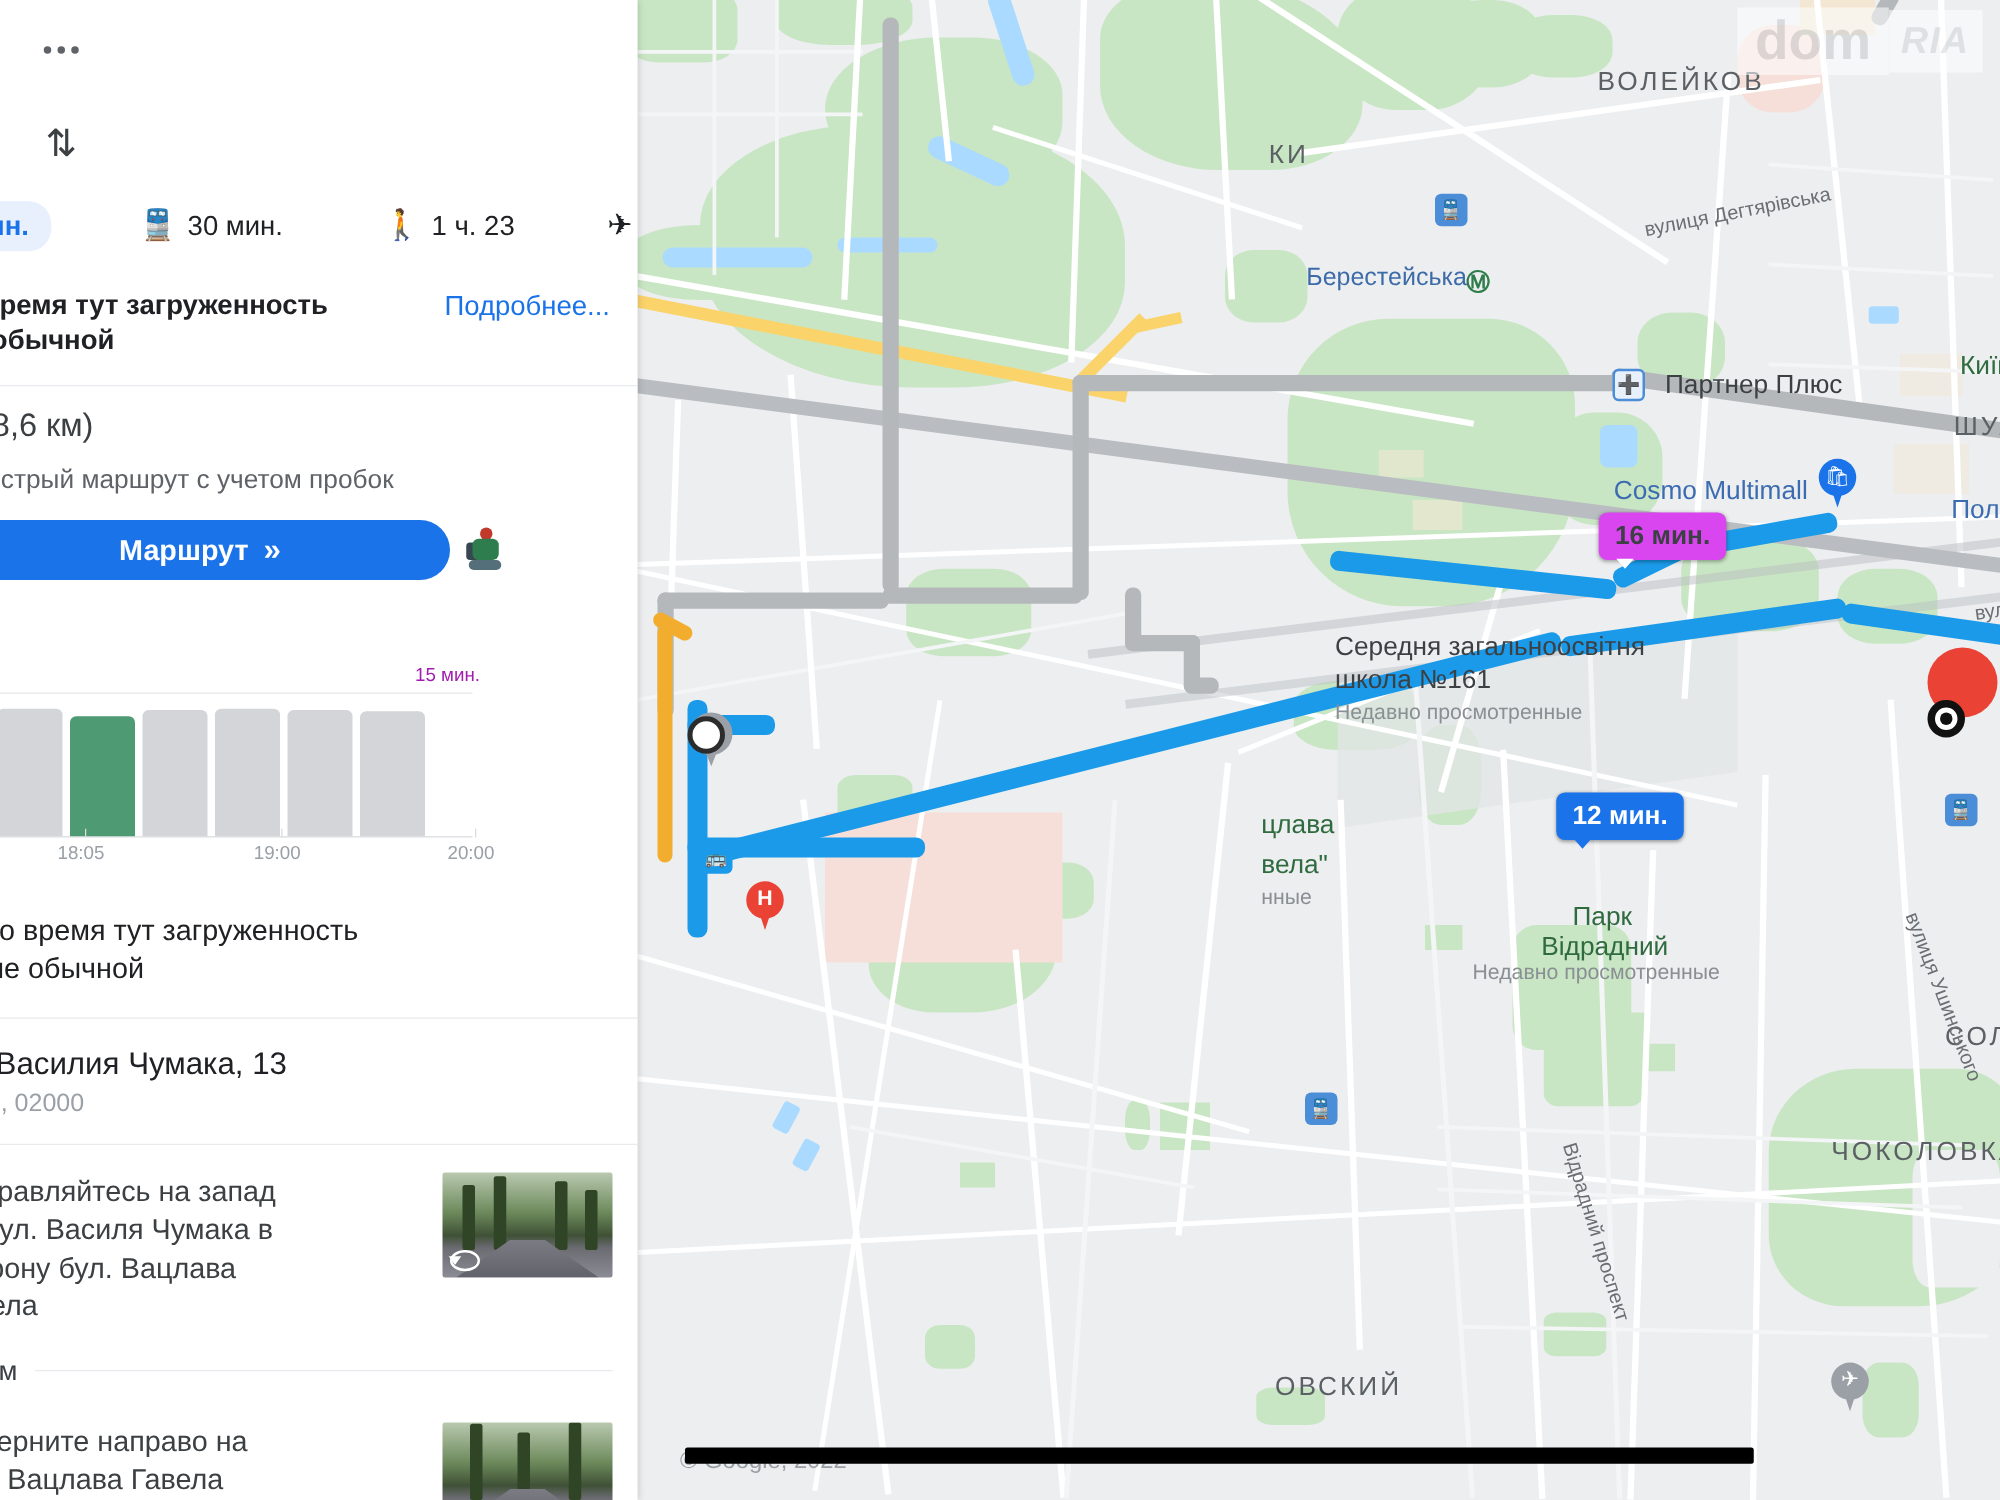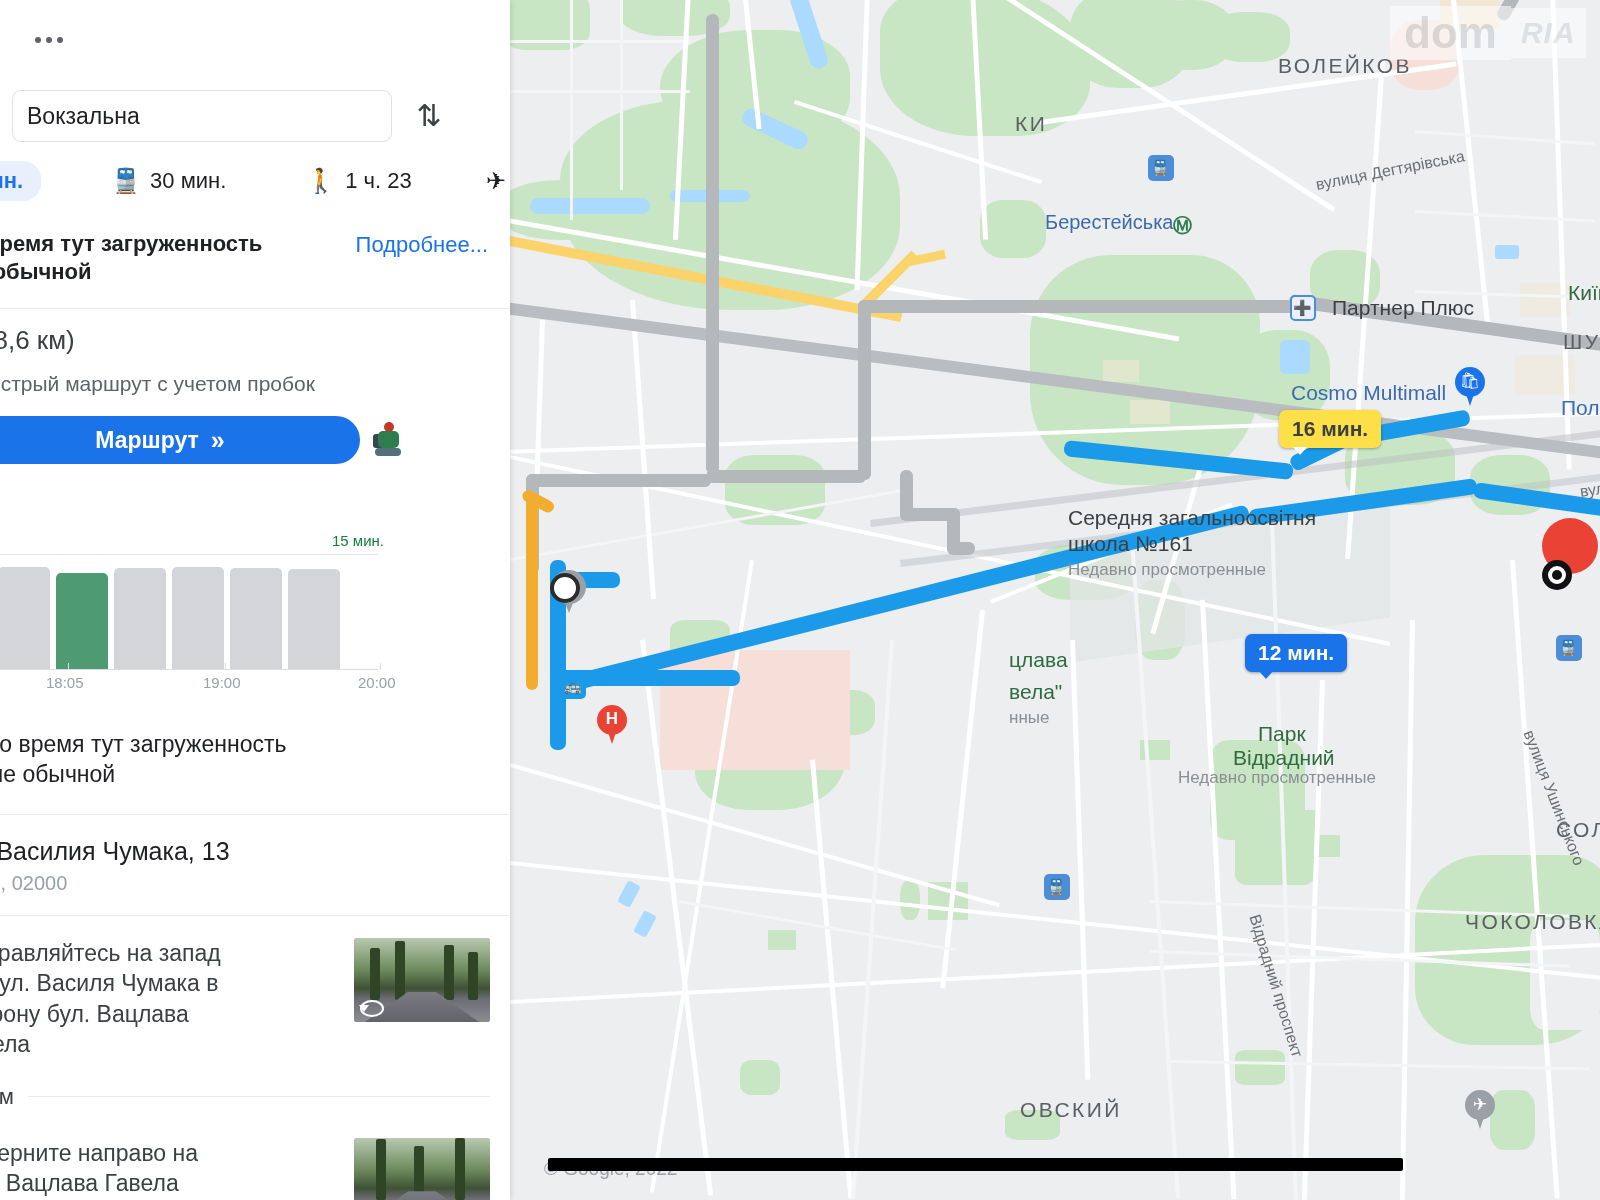--- a/index.html
+++ b/index.html
@@ -71,21 +71,21 @@
   .sect-title{font-size:22px;color:#3c4043;padding:16px 0 6px 0;}
 
   
   .chart-wrap{padding:8px 0 10px 0;position:relative;}
   .chart{position:relative;width:360px;height:130px;margin-left:42px;}
   .chart .baseline{position:absolute;left:0;right:-20px;bottom:0;height:1px;background:#dadce0;}
   .chart .topline{position:absolute;left:0;right:-20px;top:14px;height:1px;background:#e6e6e6;}
   .chart .bars{position:absolute;left:0;bottom:1px;display:flex;gap:6px;align-items:flex-end;}
   .bar{width:52px;border-radius:5px 5px 0 0;background:#d3d5d8;}
   .bar.sel{background:#4e9a73;}
-  .chart .maxlab{position:absolute;right:-26px;top:-8px;font-size:15px;color:#15803d;}
+  .chart .maxlab{position:absolute;right:-26px;top:-8px;font-size:15px;color:#a21caf;}
   .ticks{position:relative;margin-left:42px;width:380px;height:28px;}
   .tick{position:absolute;top:4px;font-size:15px;color:#9aa0a6;}
   .tickmark{position:absolute;top:-7px;width:1px;height:7px;background:#dadce0;}
 
   .info-txt{font-size:23px;color:#202124;line-height:1.3;padding:22px 0 24px 0;max-width:360px;}
 
   .addr-block{border-top:1px solid #e8eaed;padding:22px 0 20px 0;}
   .addr-main{font-size:25px;color:#202124;}
   .addr-sub{font-size:20px;color:#9aa0a6;margin-top:6px;}
 
@@ -120,21 +120,21 @@
   .rd{position:absolute;background:#ffffff;transform-origin:0 0;}
   .rd.thin{background:#f4f5f6;}
   .rd.yellow{background:#fbd36b;}
   .rail{position:absolute;background:#b9bcc0;transform-origin:0 0;}
 
   .route{position:absolute;background:#1a9ae8;border-radius:7px;transform-origin:0 0;}
   .route-alt{position:absolute;background:#b5b8bb;border-radius:6px;transform-origin:0 0;}
   .route-amber{position:absolute;background:#f2ad2e;border-radius:6px;transform-origin:0 0;}
 
   .badge{
-    position:absolute;background:#fde047;border-radius:7px;padding:7px 13px;
+    position:absolute;background:#d946ef;border-radius:7px;padding:7px 13px;
     font-size:21px;font-weight:bold;color:#3c4043;box-shadow:0 1px 3px rgba(0,0,0,.3);
     white-space:nowrap;
   }
   .badge.blue{background:#1a73e8;color:#fff;box-shadow:0 1px 3px rgba(0,0,0,.35);}
   .badge:after{content:"";position:absolute;left:14px;bottom:-7px;width:0;height:0;
     border-left:7px solid transparent;border-right:7px solid transparent;border-top:8px solid #fff;}
   .badge.blue:after{border-top-color:#1a73e8;}
 
   .mlabel{position:absolute;white-space:nowrap;color:#3c4043;}
   .mlabel.district{font-size:21px;letter-spacing:2.4px;color:#5b6065;text-align:center;}
@@ -194,23 +194,20 @@
           </div>
         </div>
 
         <div style="position:absolute;left:0;top:66px;width:56px;display:flex;justify-content:center;">
           
         </div>
 
         <div class="search-row" style="margin-top:16px;">
           <div class="pin-col">
             
-          </div>
-          <div class="field">
-            <span class="val">Вокзальна</span>
           </div>
           <div class="rowicon swapicon">⇅</div>
         </div>
       </div>
 
       <div class="modes">
         <div class="mode active">
           <span>мин.</span>
         </div>
         <div class="mode m2">

